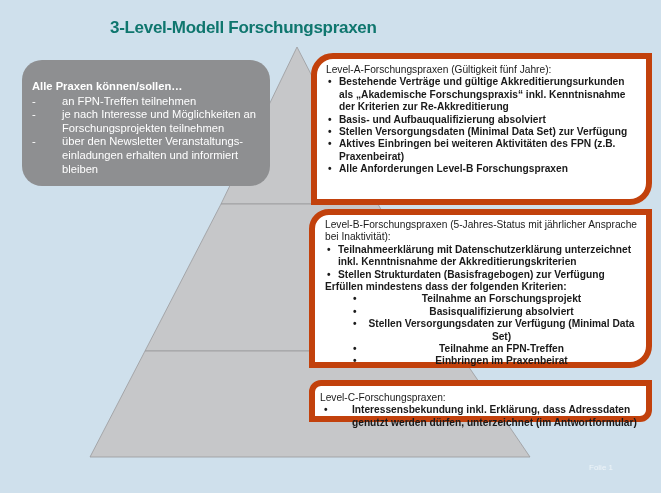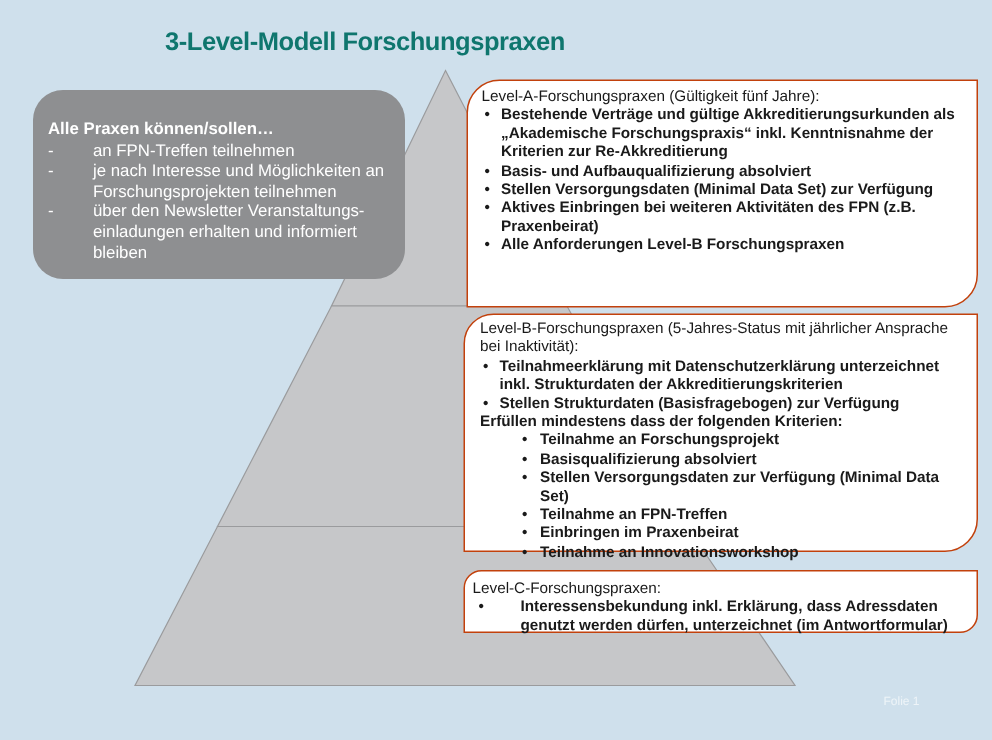--- a/index.html
+++ b/index.html
@@ -20,33 +20,33 @@
       background: #8e8f91; border-radius: 20px;
       color: #fff; font-size: 11.2px; line-height: 13.6px;
       box-sizing: border-box; padding: 20px 10px 0 10px;
     }
     .grey-box .gh { font-weight: bold; margin-bottom: 1px; }
     .grey-box ul { list-style: none; margin: 0; padding: 0; }
     .grey-box li { position: relative; padding-left: 30px; }
     .grey-box li::before { content: "-"; position: absolute; left: 0; top: 0; }
     .card {
       position: absolute; background: #fff;
-      border: 1px solid #c2410c;
+      border: 6px solid #c2410c;
       box-sizing: border-box;
       font-size: 10.2px; line-height: 12.4px; font-weight: bold;
     }
     .card .head { font-weight: bold; }
     .card ul { list-style: none; margin: 0; padding: 0; }
     .card li { position: relative; padding-left: 13px; }
     .card li::before { content: "•"; position: absolute; left: 2px; top: 0; }
     .card-a { left: 311px; top: 53px; width: 341px; height: 152px;
       border-radius: 22px 0 22px 0; padding: 5px 8px 0 9px; }
     .card-b { left: 309px; top: 209px; width: 343px; height: 159px;
       border-radius: 20px 0 22px 0; padding: 4px 8px 0 10px; }
-    .card-b .sub { padding-left: 28px; }
+    .card-b .sub { padding-left: 28px; text-align: center; }
     .card-b .sub li::before { left: 14px; }
     .card-b .sub li { padding-left: 26px; margin-left: -14px; }
     .card-c { left: 309px; top: 380px; width: 343px; height: 42px;
       border-radius: 12px 0 12px 0; padding: 6px 8px 0 5px; }
     .card-c li { padding-left: 32px; }
     .card-c li::before { left: 4px; }
     .footer {
       position: absolute; left: 589px; top: 463px;
       font-size: 8px; color: #eef4f8;
     }
@@ -78,31 +78,30 @@
     <li>Basis- und Aufbauqualifizierung absolviert</li>
     <li>Stellen Versorgungsdaten (Minimal Data Set) zur Verfügung</li>
     <li>Aktives Einbringen bei weiteren Aktivitäten des FPN (z.B. Praxenbeirat)</li>
     <li>Alle Anforderungen Level-B Forschungspraxen</li>
   </ul>
 </div>
 
 <div class="card card-b">
   <div class="head" style="font-weight:normal;">Level-B-Forschungspraxen (5-Jahres-Status mit jährlicher Ansprache bei Inaktivität):</div>
   <ul>
-    <li>Teilnahmeerklärung mit Datenschutzerklärung unterzeichnet inkl. Strukturdaten der Akkreditierungskriterien</li>
+    <li>Teilnahmeerklärung mit Datenschutzerklärung unterzeichnet inkl. Kenntnisnahme der Akkreditierungskriterien</li>
     <li>Stellen Strukturdaten (Basisfragebogen) zur Verfügung</li>
   </ul>
   <div>Erfüllen mindestens dass der folgenden Kriterien:</div>
   <ul class="sub">
     <li>Teilnahme an Forschungsprojekt</li>
     <li>Basisqualifizierung absolviert</li>
     <li>Stellen Versorgungsdaten zur Verfügung (Minimal Data Set)</li>
     <li>Teilnahme an FPN-Treffen</li>
     <li>Einbringen im Praxenbeirat</li>
-    <li>Teilnahme an Innovationsworkshop</li>
   </ul>
 </div>
 
 <div class="card card-c">
   <div class="head" style="font-weight:normal;">Level-C-Forschungspraxen:</div>
   <ul>
     <li>Interessensbekundung inkl. Erklärung, dass Adressdaten genutzt werden dürfen, unterzeichnet (im Antwortformular)</li>
   </ul>
 </div>
 

